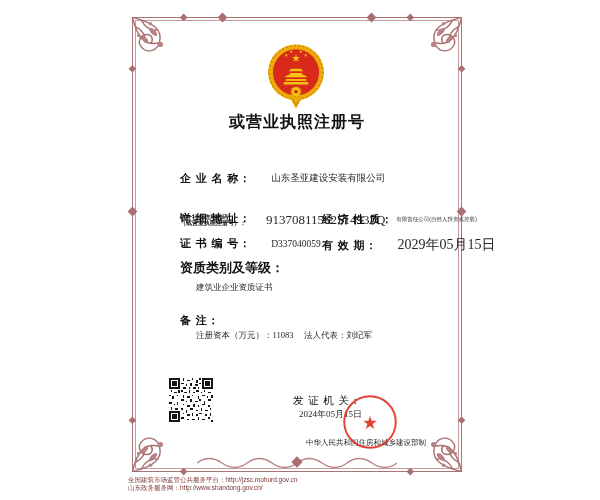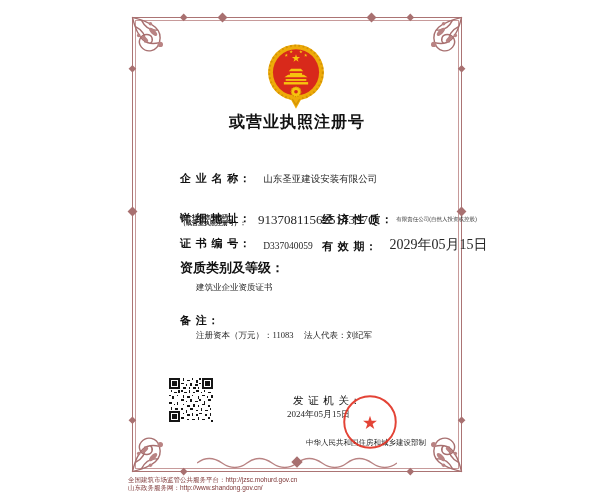--- a/index.html
+++ b/index.html
@@ -16,24 +16,24 @@
   .corner.tl{left:-6px;top:-6px}
   .corner.tr{right:-6px;top:-6px;transform:scaleX(-1)}
   .corner.bl{left:-6px;bottom:-6px;transform:scaleY(-1)}
   .corner.br{right:-6px;bottom:-6px;transform:scale(-1,-1)}
   .knot{width:7px;height:7px;background:#a87070;position:absolute;transform:rotate(45deg)}
   .garland{position:absolute;left:50%;transform:translateX(-50%);bottom:2px}
   
   .emblem{left:265px;top:42px;width:62px;height:68px}
   .title{left:132px;top:112px;width:330px;text-align:center;
          font-size:16px;font-weight:bold;letter-spacing:1px;color:#111}
-  .row{position:absolute;display:flex;align-items:flex-end;white-space:nowrap}
+  .row{position:absolute;display:flex;align-items:center;white-space:nowrap}
   .lbl{font-weight:bold;font-size:11px;letter-spacing:1px;color:#111}
   .lbl-mid{font-weight:bold;font-size:13px;color:#111}
-  .val{font-size:9.5px;margin-left:12px;color:#262626}
+  .val{font-size:9.5px;margin-left:20px;color:#262626}
   .val-sm{font-size:8.5px;color:#262626}
   .lbl2{font-weight:bold;font-size:6px;line-height:6.5px;color:#111}
   .val-tiny{font-size:5.5px;margin-left:3px;color:#333}
   .row-code{align-items:center}
   .auth-lbl{font-weight:normal;font-size:10.5px;letter-spacing:1px;color:#111}
   .issue-date{font-size:9px;color:#262626;z-index:1}
   .made-by{font-size:7.5px;color:#1c1c1c;z-index:1}
   .seal{left:342px;top:394px;width:56px;height:56px;z-index:2;opacity:.88}
   .qr{left:169px;top:378px;width:44px;height:44px}
   .footer{left:128px;top:476px;font-size:6.5px;line-height:7.5px;color:#7c3434;
@@ -191,21 +191,21 @@
     M8,8h1v1h-1z M10,9h2v1h-2z M13,8h1v2h-1z M16,9h1v1h-1z M18,8h2v1h-2z M21,9h1v1h-1z M23,8h1v1h-1z M26,9h2v1h-2z
     M9,11h1v2h-1z M12,12h2v1h-2z M15,11h1v1h-1z M19,12h1v2h-1z M22,11h2v1h-2z M25,12h1v1h-1z M28,11h1v2h-1z
     M8,14h2v1h-2z M11,15h1v1h-1z M14,14h1v2h-1z M17,15h2v1h-2z M20,14h1v1h-1z M23,15h1v2h-1z M26,14h2v1h-2z
     M0,16h2v1h-2z M3,17h1v1h-1z M5,16h1v2h-1z M9,17h1v1h-1z M12,18h2v1h-2z M16,17h1v2h-1z M19,18h1v1h-1z M22,17h2v1h-2z M26,18h1v1h-1z
     M1,19h1v2h-1z M4,20h2v1h-2z M8,20h1v1h-1z M11,21h1v2h-1z M14,20h2v1h-2z M18,21h1v1h-1z M21,20h1v2h-1z M24,21h2v1h-2z M27,20h1v1h-1z
     M9,23h1v1h-1z M12,24h2v1h-2z M15,23h1v2h-1z M18,24h1v1h-1z M20,23h2v1h-2z M24,24h1v1h-1z M27,23h1v2h-1z
     M8,26h2v1h-2z M12,27h1v1h-1z M15,27h2v1h-2z M19,26h1v2h-1z M22,27h2v1h-2z M26,26h1v1h-1z M28,28h1v1h-1z"></path>
 </svg>
 
 <div class="abs auth-lbl" style="left:293px;top:394px">发 证 机 关：</div>
-<div class="abs issue-date" style="left:287px;top:408px">2024年05月15日</div>
+<div class="abs issue-date" style="left:299px;top:408px">2024年05月15日</div>
 <div class="abs made-by" style="left:306px;top:438px">中华人民共和国住房和城乡建设部制</div>
 
 <svg class="abs seal" viewBox="0 0 100 100">
   <circle cx="50" cy="50" r="46" fill="none" stroke="#e02a1b" stroke-width="3.5"></circle>
   <use href="#star" transform="translate(50,52) scale(13)" fill="#e02a1b"></use>
   <defs>
       <path id="sealArc" d="M50,88 A38,38 0 1,1 49.97,88"></path>
     </defs>
   <text fill="#e02a1b" font-size="13" font-weight="bold" letter-spacing="1">
     <textPath href="#sealArc" startOffset="50%" text-anchor="middle">济宁市住房和城乡建设局</textPath>

